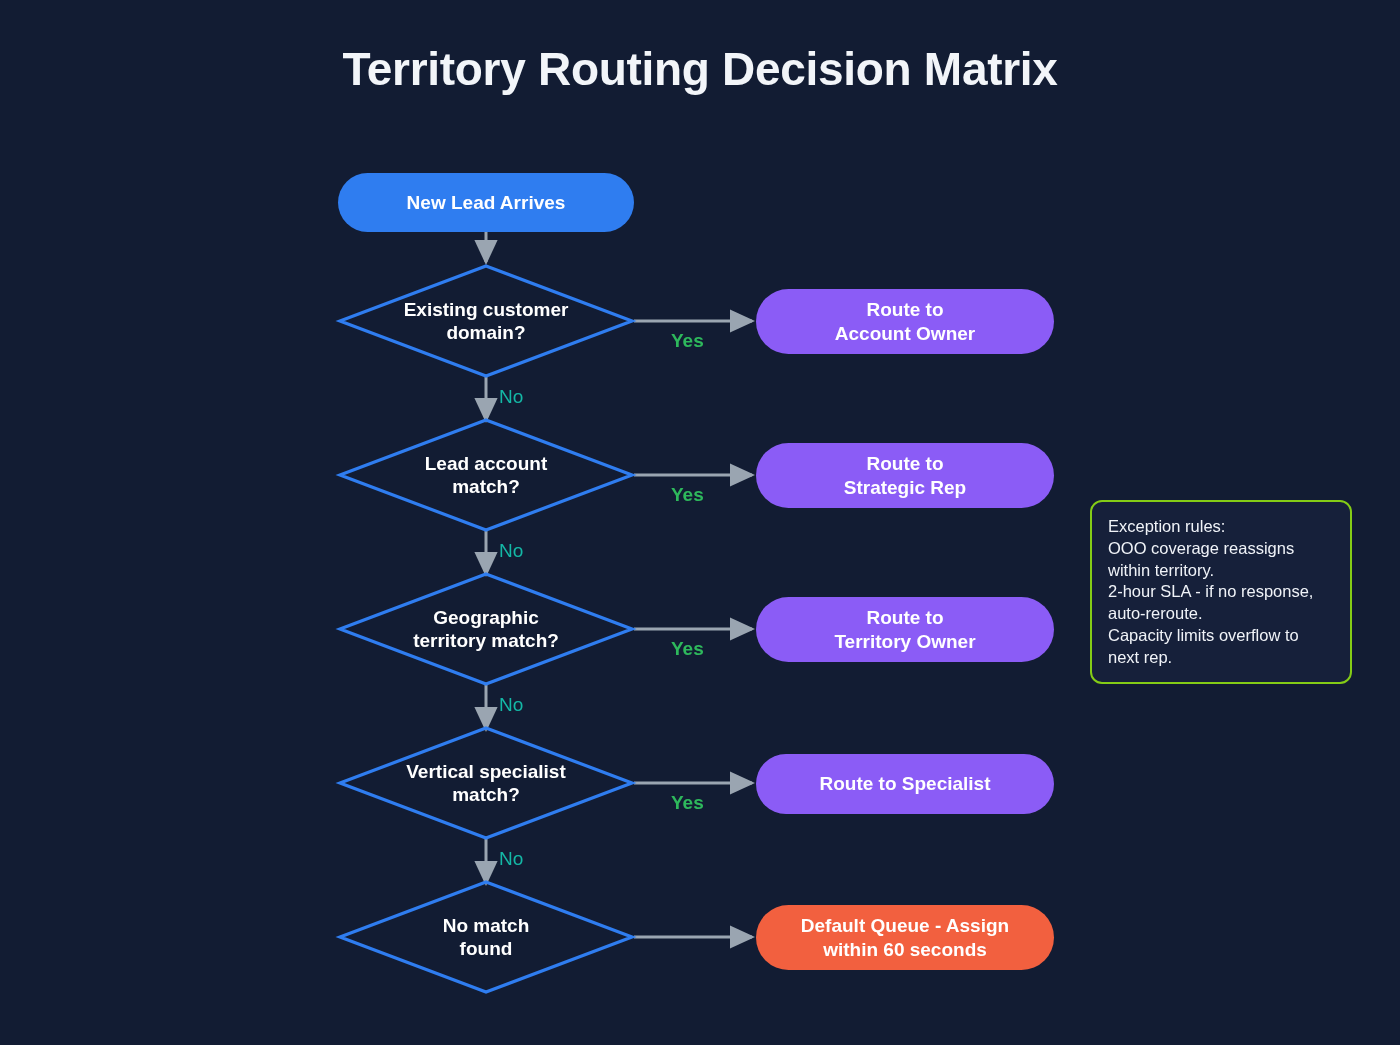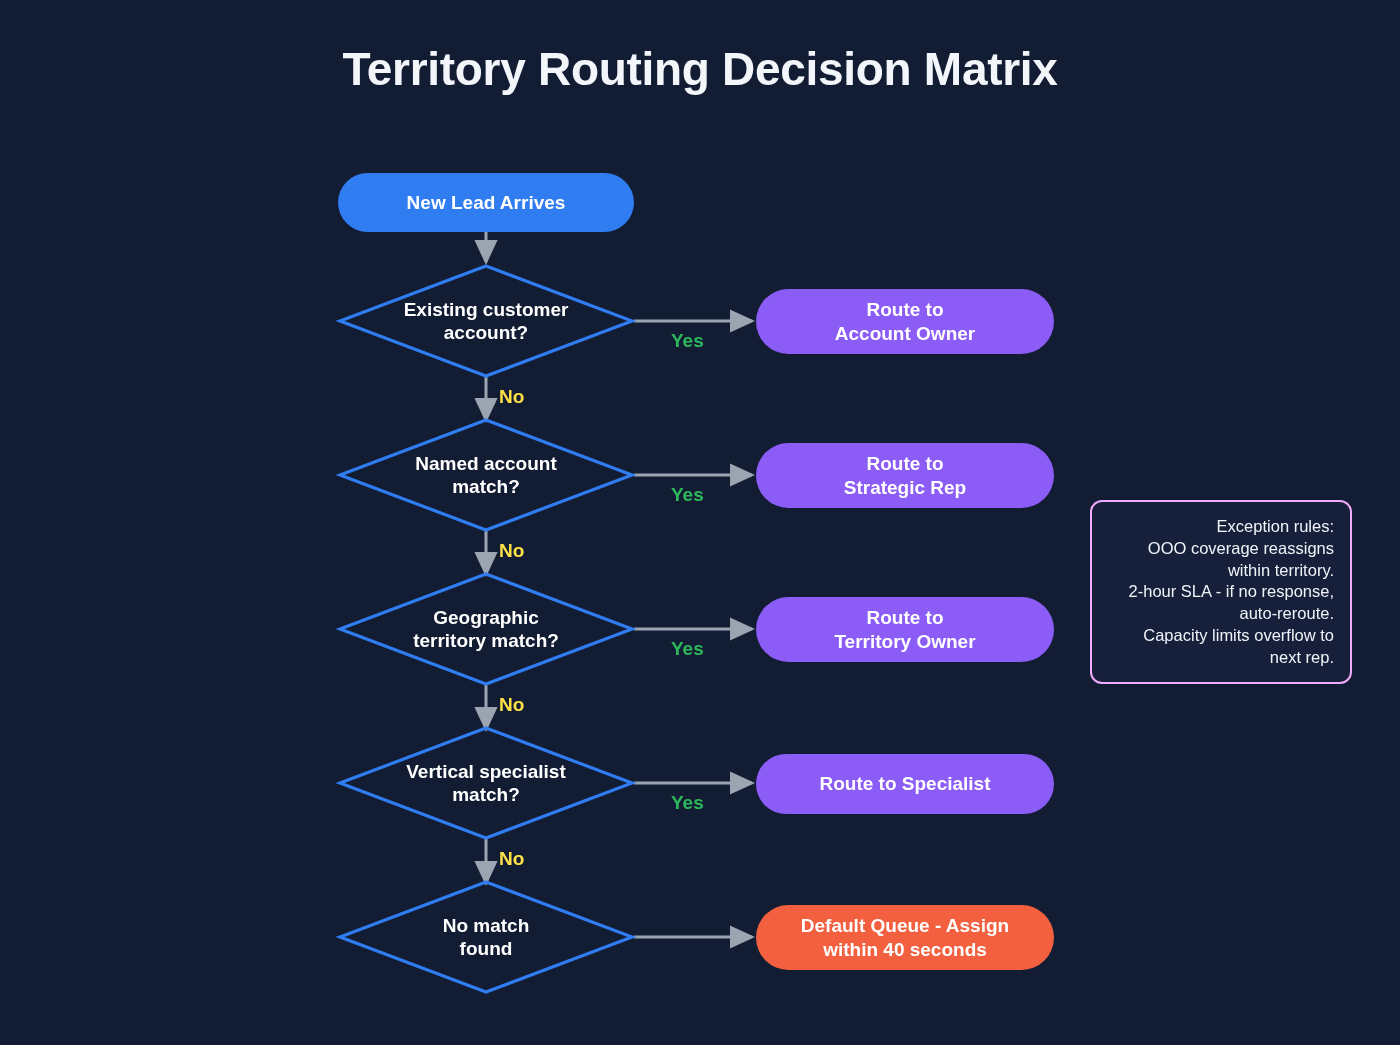--- a/index.html
+++ b/index.html
@@ -88,32 +88,31 @@
     z-index: 4;
     padding: 0 10px;
   }
   .edge-label {
     position: absolute;
     font-size: 19px;
     font-weight: bold;
     white-space: nowrap;
   }
   .label-yes { color: #2eb85c; margin-top: 39px; }
-  .label-no { color: #fde047; font-weight: bold; }
+  .label-no { color: #14b8a6; font-weight: normal; }
   .note-box {
     position: absolute;
     box-sizing: border-box;
-    border: 2px solid #f0abfc;
+    border: 2px solid #84cc16;
     border-radius: 12px;
     background: #16203a;
     color: #f0f3f8;
     font-size: 16.5px;
     line-height: 1.32;
     padding: 14px 16px;
-    text-align: right;
   }
   .note-line { white-space: nowrap; }
 </style>
 </head>
 <body>
 
 <div id="canvas">
 
   <div class="page-title">Territory Routing Decision Matrix</div>
 
@@ -144,26 +143,26 @@
     </g>
   </svg>
 
   <div class="node pill start-node" style="left:338px; top:173px; width:296px; height:59px;">
     <span>New Lead Arrives</span>
   </div>
 
   <div class="node decision" style="left:340px; top:266px; width:292px; height:110px;">
     <span class="dtext">
       <span>Existing customer</span><br>
-      <span>account?</span>
+      <span>domain?</span>
     </span>
   </div>
   <div class="node decision" style="left:340px; top:420px; width:292px; height:110px;">
     <span class="dtext">
-      <span>Named account</span><br>
+      <span>Lead account</span><br>
       <span>match?</span>
     </span>
   </div>
   <div class="node decision" style="left:340px; top:574px; width:292px; height:110px;">
     <span class="dtext">
       <span>Geographic</span><br>
       <span>territory match?</span>
     </span>
   </div>
   <div class="node decision" style="left:340px; top:728px; width:292px; height:110px;">
@@ -196,21 +195,21 @@
       <span>Route to</span><br>
       <span>Territory Owner</span>
     </span>
   </div>
   <div class="node pill result-node" style="left:756px; top:754px; width:298px; height:60px;">
     <span>Route to Specialist</span>
   </div>
   <div class="node pill fallback-node" style="left:756px; top:905px; width:298px; height:65px;">
     <span>
       <span>Default Queue - Assign</span><br>
-      <span>within 40 seconds</span>
+      <span>within 60 seconds</span>
     </span>
   </div>
 
   <div class="edge-label label-yes" style="left:671px; top:291px;">Yes</div>
   <div class="edge-label label-yes" style="left:671px; top:445px;">Yes</div>
   <div class="edge-label label-yes" style="left:671px; top:599px;">Yes</div>
   <div class="edge-label label-yes" style="left:671px; top:753px;">Yes</div>
 
   <div class="edge-label label-no" style="left:499px; top:386px;">No</div>
   <div class="edge-label label-no" style="left:499px; top:540px;">No</div>

